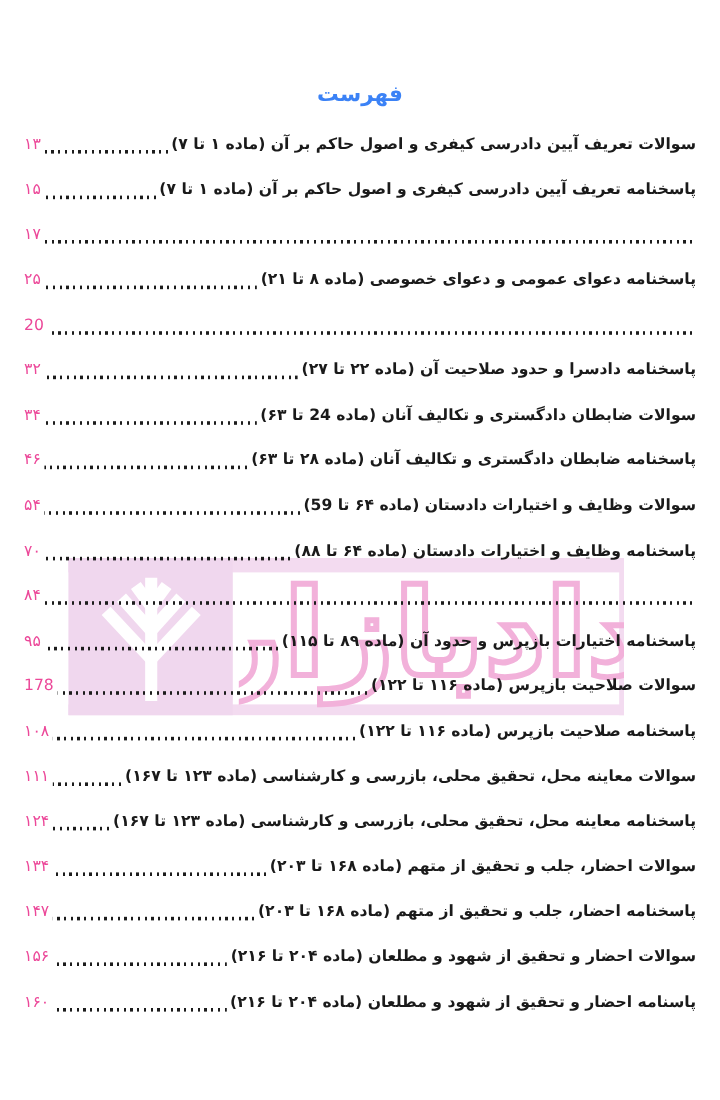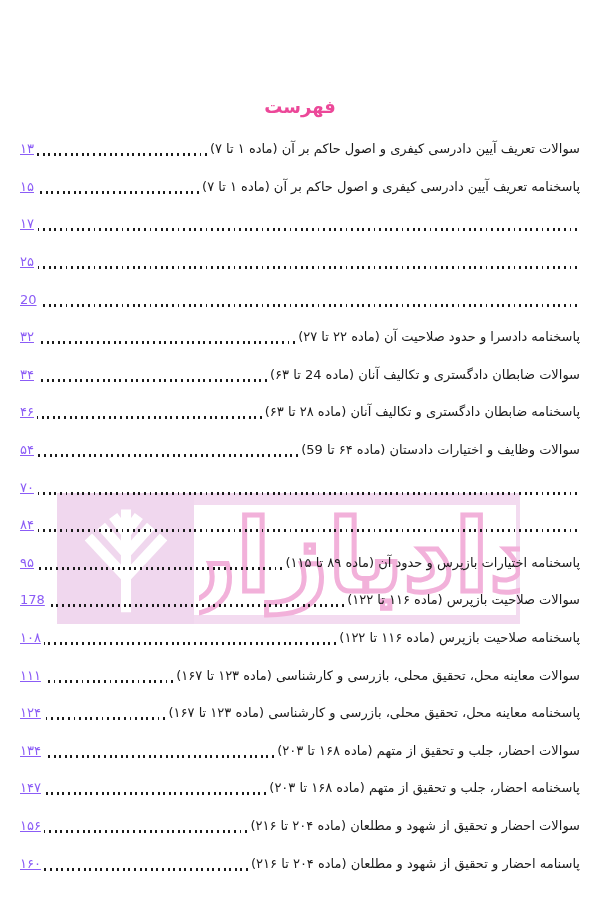--- a/index.html
+++ b/index.html
@@ -28,37 +28,37 @@
     display:flex;align-items:center;justify-content:center;
     font-size:100px;font-weight:bold;line-height:131px;
     color:rgba(255,255,255,0);
     -webkit-text-stroke:5px #f2b1da;
     letter-spacing:-3px;white-space:nowrap;overflow:hidden;
     direction:rtl;
   }
   
   .content{position:relative;z-index:1;padding:0 20px;}
   .doc-title{
-    margin-top:96px;margin-bottom:13px;
-    text-align:center;font-weight:bold;font-size:18px;color:#ec4899;
+    margin-top:68px;margin-bottom:13px;
+    text-align:center;font-weight:bold;font-size:18px;color:#3b82f6;
   }
   .toc{display:block;}
   .toc-row{
     display:flex;flex-direction:row;align-items:center;
     height:37.6px;direction:rtl;
   }
   .entry-title{
-    white-space:nowrap;font-size:13px;flex:0 0 auto;color:#1a1a1a;
+    white-space:nowrap;font-size:13px;flex:0 0 auto;color:#1a1a1a;font-weight:bold;
   }
   .dots{
     flex:1 1 auto;height:3px;margin:0 3px;position:relative;top:6px;
     background-image:repeating-linear-gradient(to left,#1c1c1c 0 1.9px,transparent 1.9px 5.6px);
   }
   .entry-page{
-    white-space:nowrap;font-size:13px;flex:0 0 auto;color:#8b5cf6;text-decoration:underline;
+    white-space:nowrap;font-size:13px;flex:0 0 auto;color:#ec4899;
   }
 </style>
 </head>
 <body>
 
 <div class="page">
 
   <div class="watermark">
     <div class="wm-strip-top"></div>
     <div class="wm-strip-bottom"></div>
@@ -95,20 +95,21 @@
     <span class="dots"></span>
     <span class="entry-page">۱۵</span>
   </div>
 
   <div class="toc-row">
     <span class="dots"></span>
     <span class="entry-page">۱۷</span>
   </div>
 
   <div class="toc-row">
+    <span class="entry-title">پاسخنامه دعوای عمومی و دعوای خصوصی (ماده ۸ تا ۲۱)</span>
     <span class="dots"></span>
     <span class="entry-page">۲۵</span>
   </div>
 
   <div class="toc-row">
     <span class="dots"></span>
     <span class="entry-page">20</span>
   </div>
 
   <div class="toc-row">
@@ -129,20 +130,21 @@
     <span class="entry-page">۴۶</span>
   </div>
 
   <div class="toc-row">
     <span class="entry-title">سوالات وظایف و اختیارات دادستان (ماده ۶۴ تا 59)</span>
     <span class="dots"></span>
     <span class="entry-page">۵۴</span>
   </div>
 
   <div class="toc-row">
+    <span class="entry-title">پاسخنامه وظایف و اختیارات دادستان (ماده ۶۴ تا ۸۸)</span>
     <span class="dots"></span>
     <span class="entry-page">۷۰</span>
   </div>
 
   <div class="toc-row">
     <span class="dots"></span>
     <span class="entry-page">۸۴</span>
   </div>
 
   <div class="toc-row">

